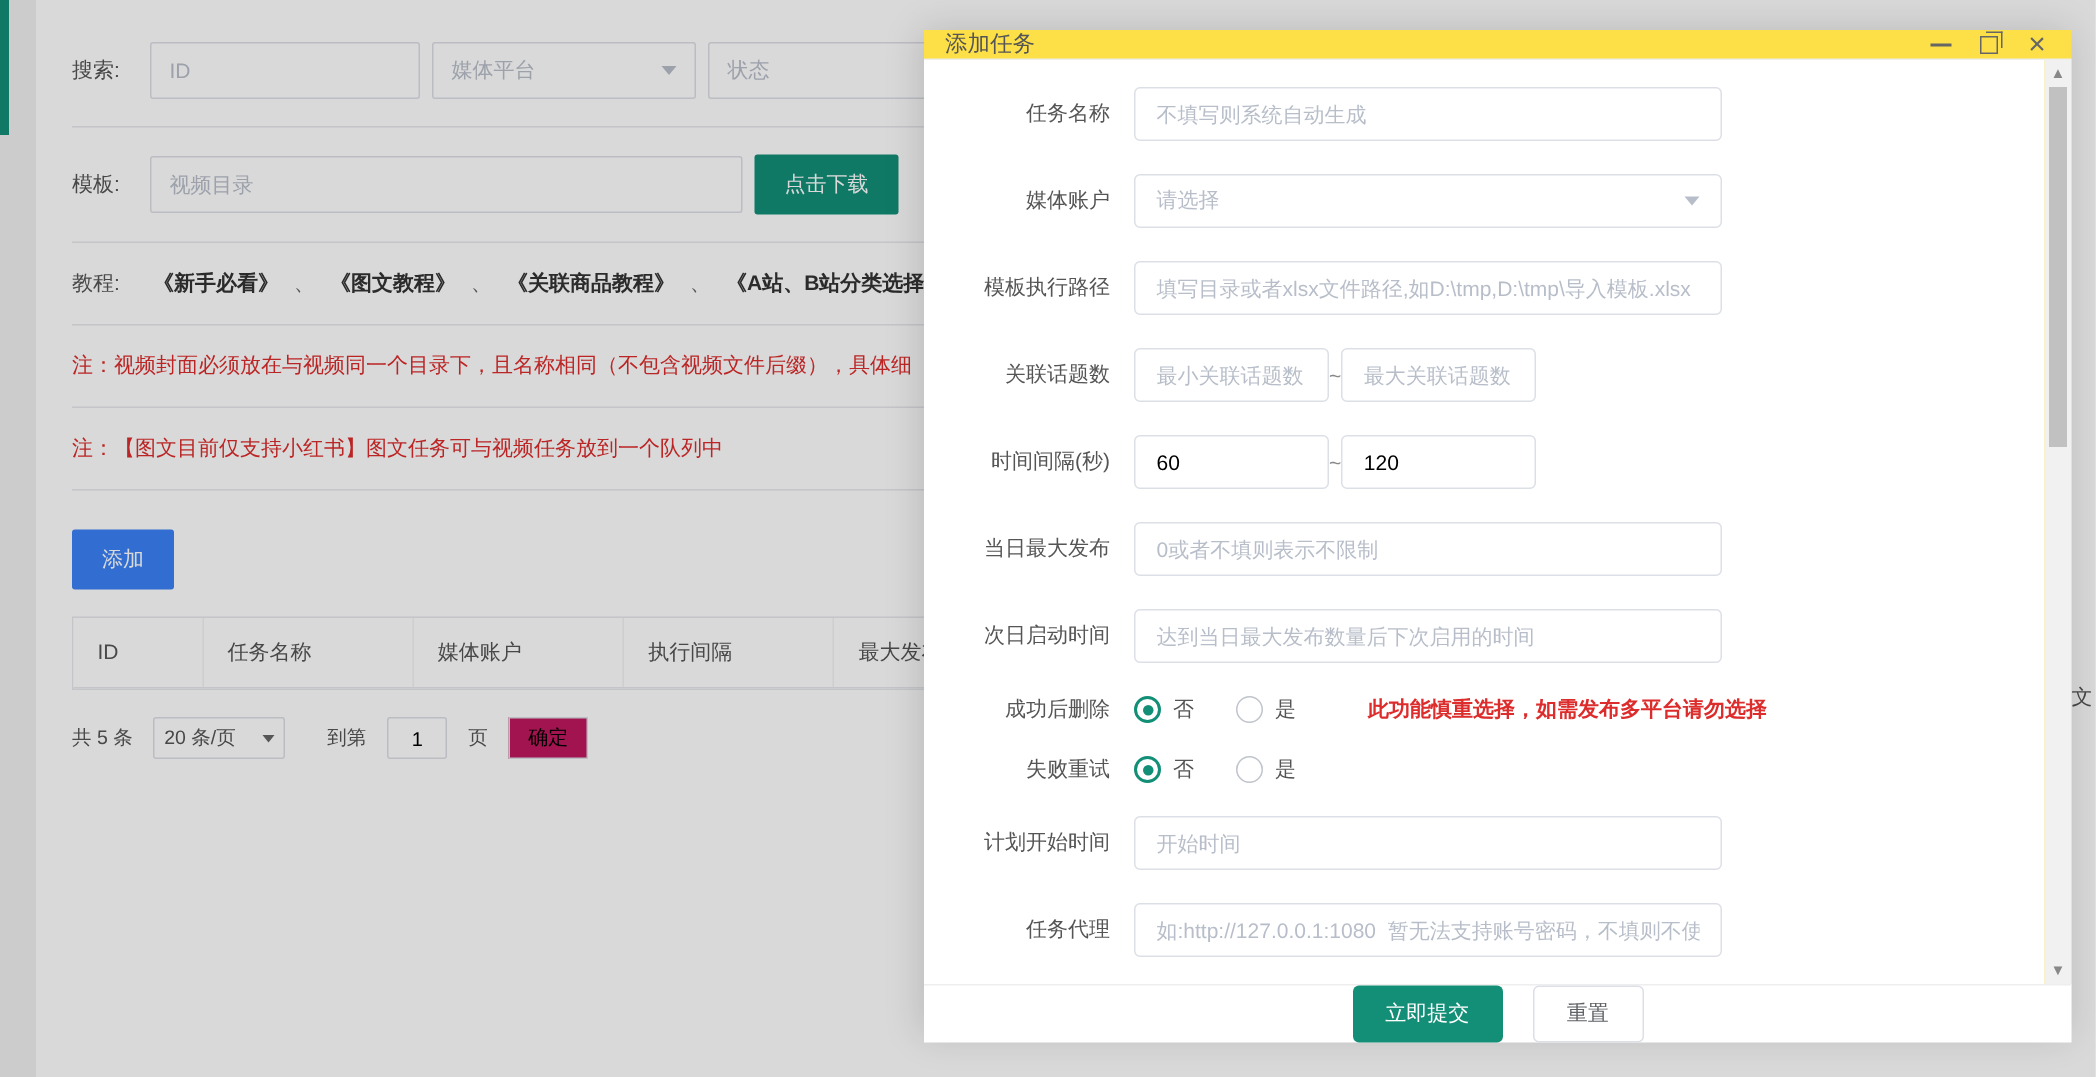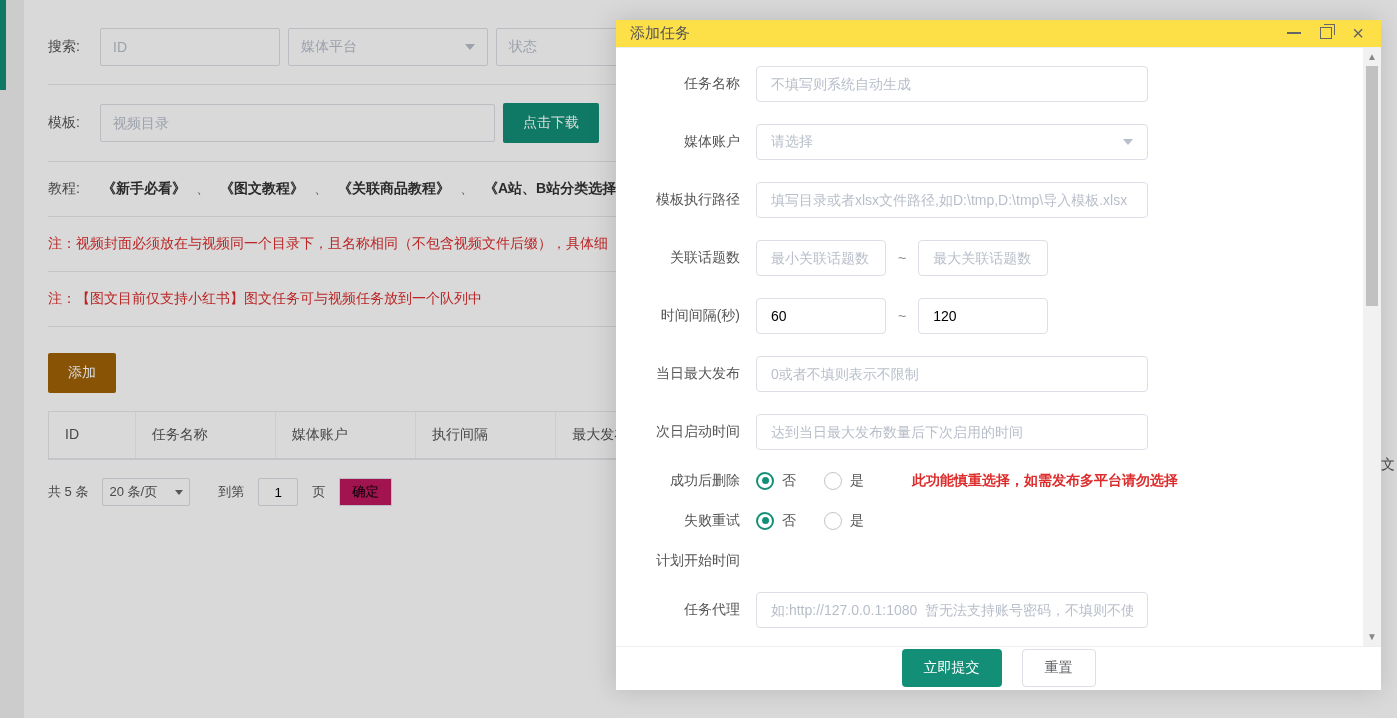--- a/index.html
+++ b/index.html
@@ -59,21 +59,21 @@
       cursor: pointer;
       font-size: 14px;
     }
     .btn-primary.tall { height: 40px; }
     .divider { border-top: 1px solid #e6e8eb; margin: 18px 0; }
     .tutorial-row { display: flex; align-items: center; gap: 10px; flex-wrap: wrap; font-size: 14px; }
     .tutorial-link { font-weight: bold; color: #333; cursor: pointer; }
     .tutorial-sep { color: #666; }
     .warning { color: #dd2c2c; font-size: 14px; margin: 16px 0; }
     .add-btn {
-      background: #a16207; color: #fff; border: none;
+      background: #3b82f6; color: #fff; border: none;
       height: 40px; padding: 0 20px; font-size: 14px; cursor: pointer; border-radius: 2px;
       margin-top: 8px;
     }
     .table {
       margin-top: 18px;
       border: 1px solid #e6e8eb;
       width: 100%;
     }
     .thead { display: flex; background: #fff; border-bottom: 1px solid #e6e8eb; }
     .th { flex: 1; padding: 14px 16px; color: #555; font-weight: normal; text-align: left; border-right: 1px solid #f2f2f2; }
@@ -153,21 +153,21 @@
       display: flex;
       align-items: center;
       max-width: 392px;
     }
     .form-input input, .form-input .ph {
       border: none; outline: none; width: 100%; font-size: 14px;
     }
     .form-input .ph { color: #b8bec9; }
     .form-input input::placeholder { color: #b8bec9; }
     .form-input .caret-r { width:0;height:0;border-left:5px solid transparent;border-right:5px solid transparent;border-top:6px solid #b8bec9; }
-    .range-pair { display: flex; align-items: center; gap: 12px; }
+    .range-pair { display: flex; align-items: center; }
     .range-pair .form-input { width: 130px; max-width: 130px; flex: none; }
     .tilde { color: #888; }
     
     .radio-group { display: flex; align-items: center; gap: 28px; }
     .radio { display: flex; align-items: center; gap: 8px; cursor: pointer; }
     .radio-circle {
       width: 18px; height: 18px; border: 1px solid #c0c4cc; border-radius: 50%;
       display: inline-flex; align-items: center; justify-content: center;
     }
     .radio.checked .radio-circle { border: 2px solid #138f77; }
@@ -203,21 +203,21 @@
 <body>
 
 <div class="teal-strip"></div>
 
 <div class="page">
   <div class="row">
     <span class="label">搜索:</span>
     <div class="input" style="width:180px">
       <input placeholder="ID" style="">
     </div>
-    <div class="select" style="width:200px">
+    <div class="select" style="width:176px">
       <span class="ph">媒体平台</span>
       <span class="caret"></span>
     </div>
     <div class="select" style="width:200px">
       <span class="ph">状态</span>
     </div>
   </div>
   
   <div class="divider"></div>
   
@@ -384,20 +384,23 @@
           </div>
           <div class="radio">
             <span class="radio-circle"></span>
             <span class="radio-text">是</span>
           </div>
         </div>
       </div>
 
       <div class="form-row">
         <div class="form-label">计划开始时间</div>
+        <div class="form-input">
+          <input placeholder="开始时间" style="">
+        </div>
       </div>
 
       <div class="form-row" style="margin-bottom:0">
         <div class="form-label">任务代理</div>
         <div class="form-input">
           <input placeholder="如:http://127.0.0.1:1080  暂无法支持账号密码，不填则不使用" style="">
         </div>
       </div>
 
     </div>

